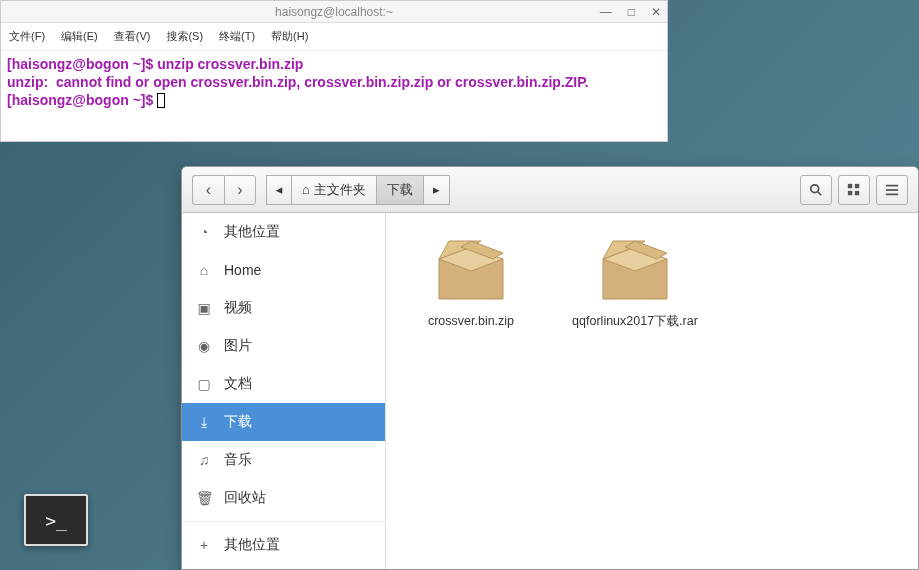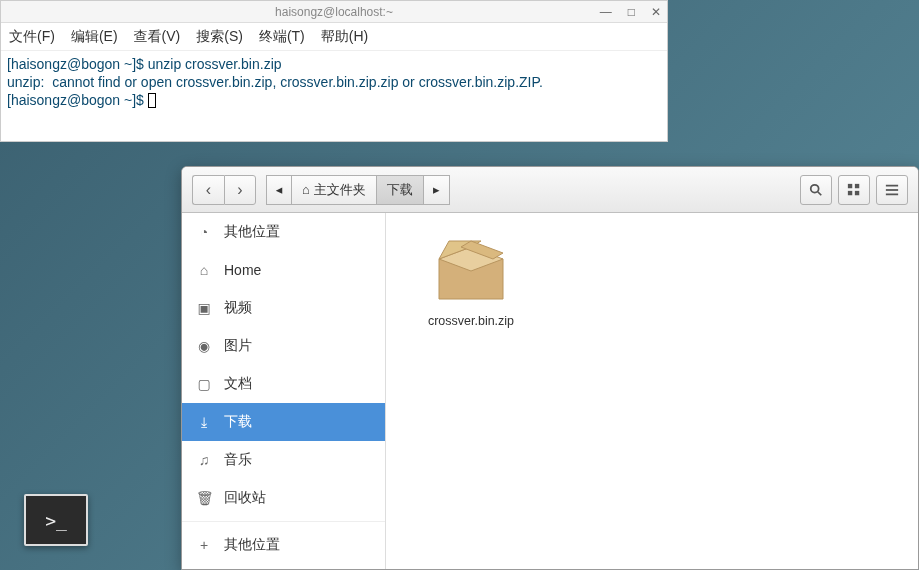--- a/index.html
+++ b/index.html
@@ -6,23 +6,23 @@
   body {
     width: 919px; height: 570px;
     background: linear-gradient(135deg, #3a5f6f 0%, #4a7585 50%, #5a8a9a 100%);
     position: relative; overflow: hidden;
   }
   
   .term-win { position: absolute; left: 0; top: 0; width: 668px; background: #fff; border: 1px solid #ccc; }
   .term-title { height: 22px; background: #f5f5f5; border-bottom: 1px solid #ddd; text-align: center; font-size: 12px; color: #888; line-height: 22px; position: relative; }
   .term-ctrls { position: absolute; right: 6px; top: 0; display: flex; gap: 16px; color: #666; font-size: 12px; }
   .term-ctrls span { cursor: pointer; }
-  .term-menu { height: 28px; background: #fff; border-bottom: 1px solid #eee; display: flex; align-items: center; padding: 0 8px; gap: 16px; font-size: 14px; color: #333; }
+  .term-menu { height: 28px; background: #fff; border-bottom: 1px solid #eee; display: flex; align-items: center; padding: 0 8px; gap: 16px; font-size: 11px; color: #333; }
   .term-menu span { cursor: pointer; }
-  .term-body { background: #fff; padding: 4px 6px; font-family: "DejaVu Sans Mono", monospace; font-size: 14px; color: #0c4a6e; line-height: 1.3; white-space: pre-wrap; min-height: 90px; }
+  .term-body { background: #fff; padding: 4px 6px; font-family: "DejaVu Sans Mono", monospace; font-size: 14px; color: #a21caf; line-height: 1.3; white-space: pre-wrap; min-height: 90px; font-weight: bold; }
   .term-cursor { display: inline-block; width: 8px; height: 15px; border: 1px solid #000; vertical-align: text-bottom; }
 
   
   .fm-win { position: absolute; left: 181px; top: 166px; width: 738px; height: 404px; background: #fff; border: 1px solid #999; border-radius: 6px 6px 0 0; box-shadow: 0 4px 16px rgba(0,0,0,.3); overflow: hidden; }
   .fm-header { height: 46px; background: linear-gradient(#f9f9f9,#e8e8e8); border-bottom: 1px solid #bfbfbf; display: flex; align-items: center; padding: 0 10px; gap: 6px; }
   .nav-btn { width: 32px; height: 30px; border: 1px solid #b0b0b0; background: linear-gradient(#fcfcfc,#ececec); border-radius: 3px; display: flex; align-items: center; justify-content: center; cursor: pointer; color: #555; }
   .nav-group { display: flex; }
   .nav-group .nav-btn:first-child { border-radius: 3px 0 0 3px; border-right: none; }
   .nav-group .nav-btn:last-child { border-radius: 0 3px 3px 0; }
   .pathbar { display: flex; align-items: center; margin-left: 4px; }
@@ -164,20 +164,29 @@
     <div class="fm-content">
       <div class="file-item">
         <svg class="box-icon" viewBox="0 0 80 70">
           <polygon points="8,26 72,26 72,66 8,66" fill="#d4b07a" stroke="#b8955f" stroke-width="1"></polygon>
           <polygon points="8,26 40,14 72,26 40,38" fill="#e8cf9f" stroke="#b8955f" stroke-width="1"></polygon>
           <polygon points="8,26 18,8 50,8 40,14" fill="#e0c489" stroke="#b8955f" stroke-width="1"></polygon>
           <polygon points="40,14 50,8 82,20 72,26" fill="#dab97f" stroke="#b8955f" stroke-width="1" transform="translate(-10,0)"></polygon>
         </svg>
         <div class="file-label">crossver.bin.zip</div>
       </div>
+      <div class="file-item">
+        <svg class="box-icon" viewBox="0 0 80 70">
+          <polygon points="8,26 72,26 72,66 8,66" fill="#d4b07a" stroke="#b8955f" stroke-width="1"></polygon>
+          <polygon points="8,26 40,14 72,26 40,38" fill="#e8cf9f" stroke="#b8955f" stroke-width="1"></polygon>
+          <polygon points="8,26 18,8 50,8 40,14" fill="#e0c489" stroke="#b8955f" stroke-width="1"></polygon>
+          <polygon points="40,14 50,8 82,20 72,26" fill="#dab97f" stroke="#b8955f" stroke-width="1" transform="translate(-10,0)"></polygon>
+        </svg>
+        <div class="file-label">qqforlinux2017下载.rar</div>
+      </div>
     </div>
   </div>
 </div>
 
 <div class="dock">
   <div class="dock-app">
     <span class="dock-prompt">&gt;_</span>
   </div>
 </div>
 

